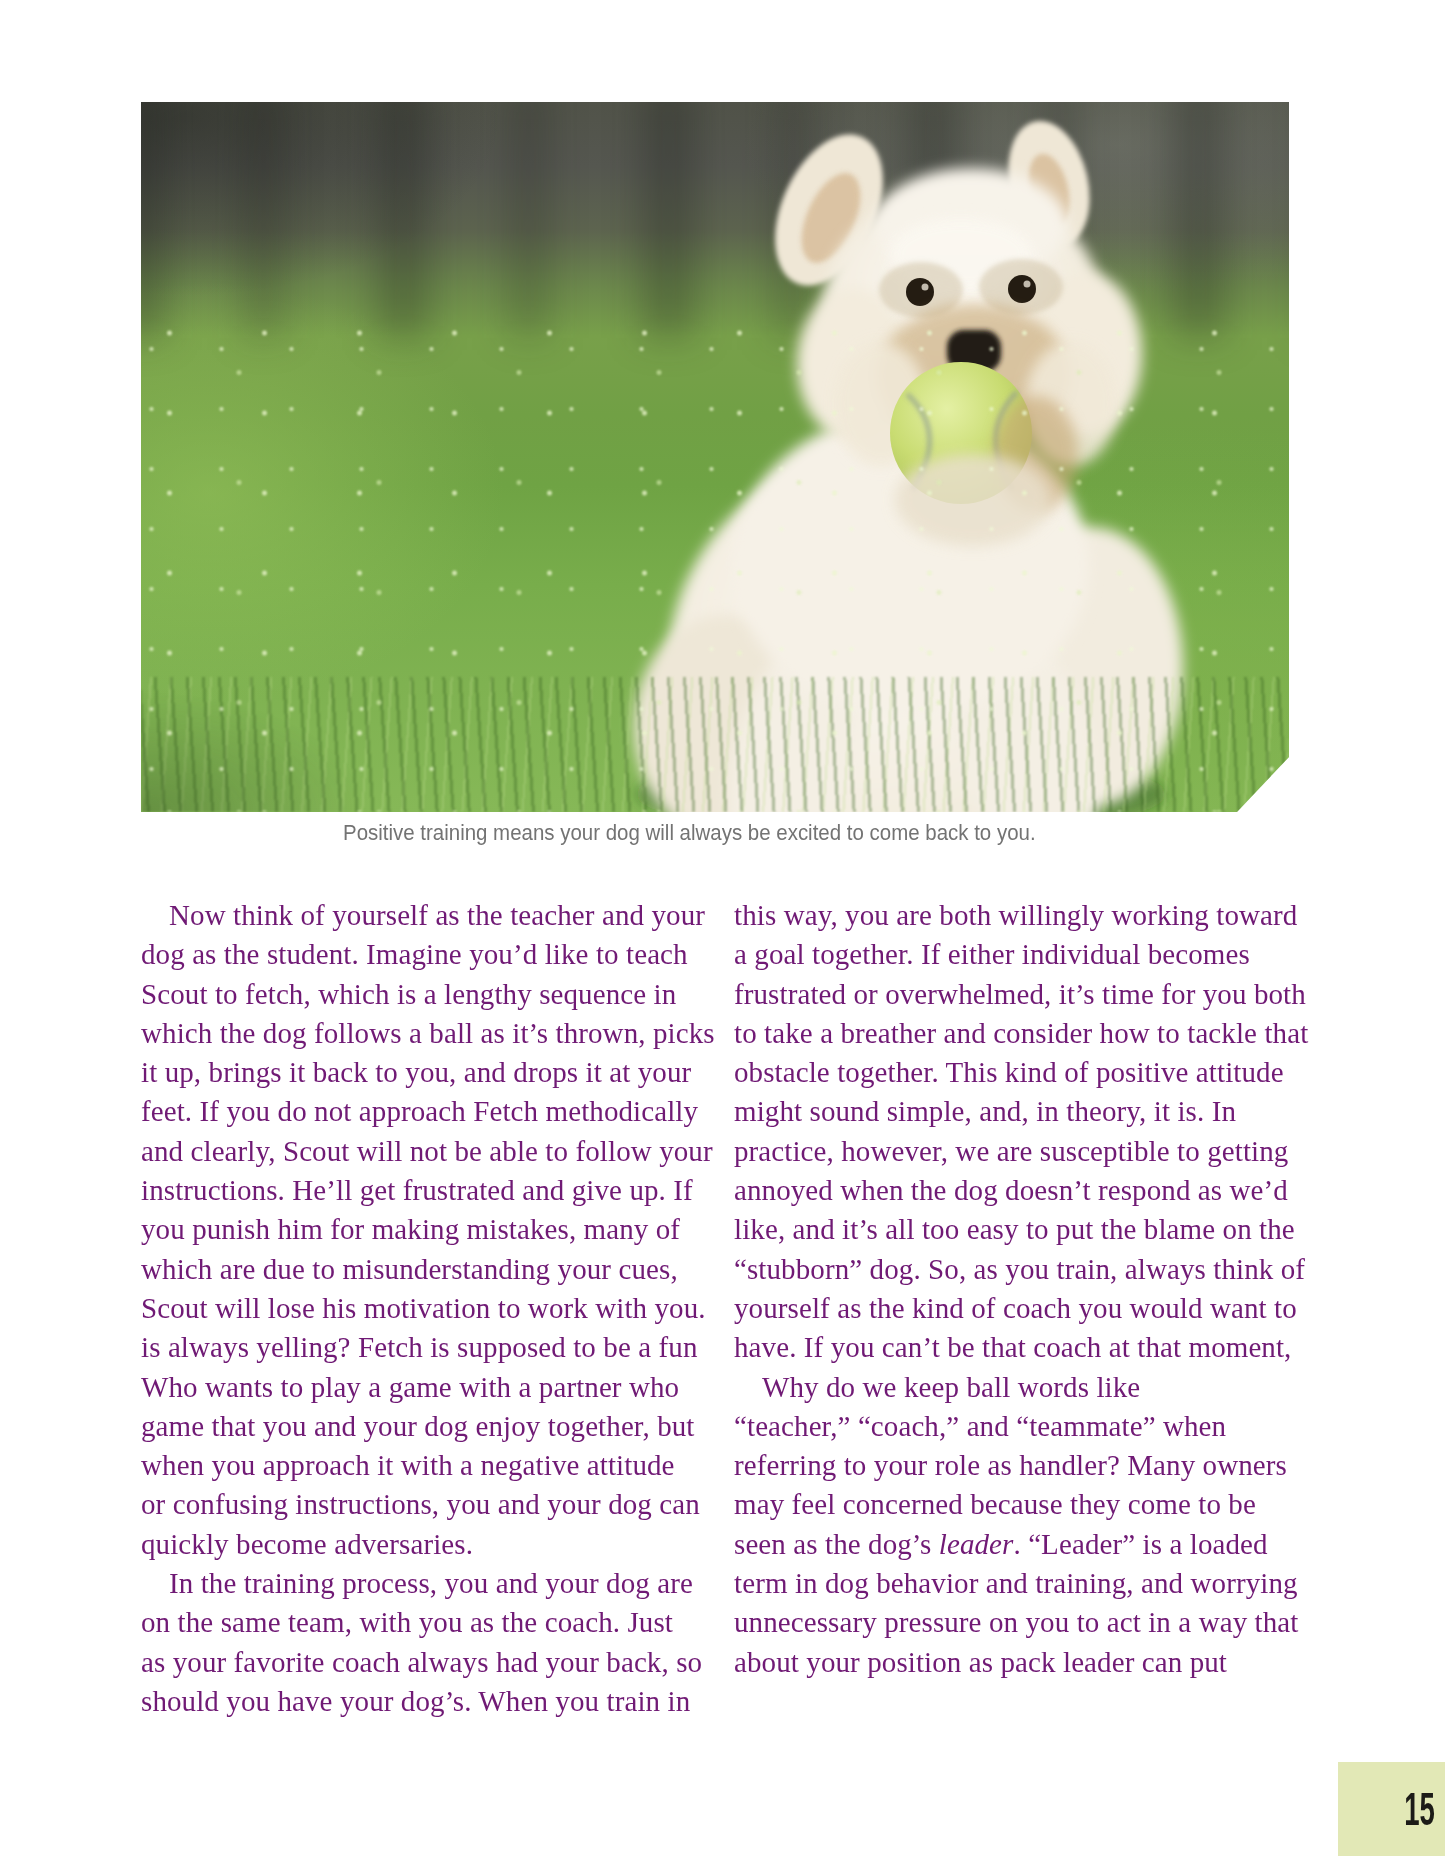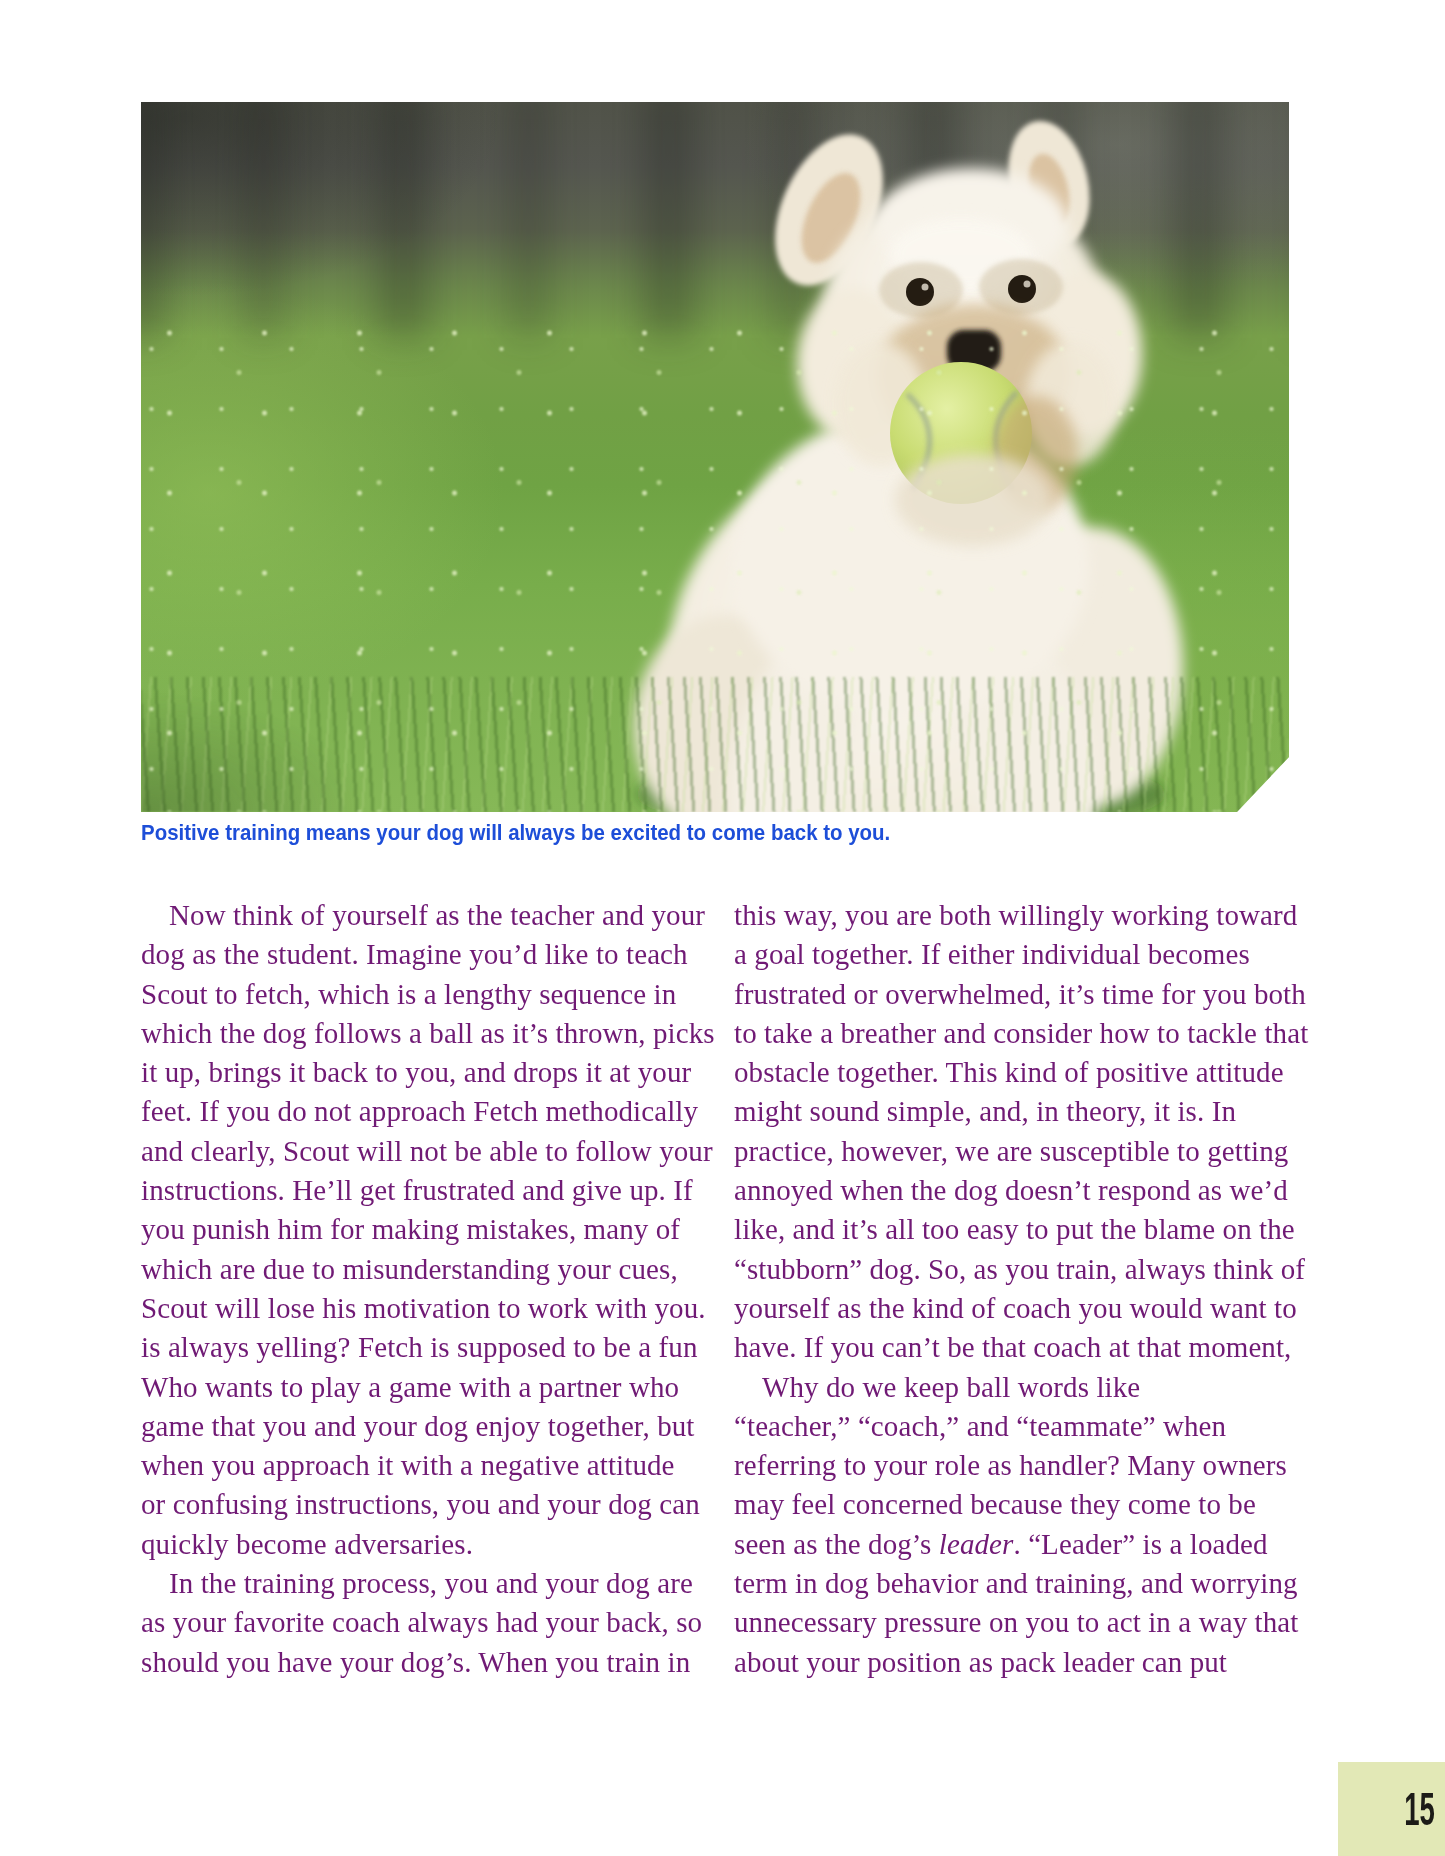--- a/index.html
+++ b/index.html
@@ -40,22 +40,22 @@
     background:
       radial-gradient(ellipse 300px 160px at 0% 100%, rgba(40,70,25,.35), transparent 75%),
       repeating-linear-gradient(86deg, rgba(0,0,0,0) 0 6px, rgba(56,98,32,.38) 6px 9px, rgba(0,0,0,0) 9px 16px),
       repeating-linear-gradient(94deg, rgba(0,0,0,0) 0 9px, rgba(190,220,140,.35) 9px 11px, rgba(0,0,0,0) 11px 20px);
     filter:blur(1.3px);
   }
   .dog-svg{position:absolute;left:0;top:0;width:100%;height:100%;}
 
   
   .caption{left:141px;top:818px;width:1148px;
-    font-family:"Liberation Sans",sans-serif;font-weight:bold;
-    font-size:22px;line-height:30px;color:#1d4ed8;white-space:nowrap;}
+    font-family:"Liberation Sans",sans-serif;font-weight:normal;
+    font-size:22px;line-height:30px;color:#737373;white-space:nowrap;text-align:center;}
   .caption span{display:inline-block;transform:scaleX(.93);transform-origin:0 50%;}
 
   
   .col{top:896px;font-size:29px;line-height:39.3px;color:#701a75;
        letter-spacing:.1px;}
   .col-left{left:141px;width:560px;}
   .col-right{left:734px;width:575px;}
   .line{height:39.3px;white-space:nowrap;}
   .line.indent{padding-left:28px;}
 
@@ -155,20 +155,21 @@
       <div class="line">Scout will lose his motivation to work with you.</div>
       <div class="line">is always yelling? Fetch is supposed to be a fun</div>
       <div class="line">Who wants to play a game with a partner who</div>
       <div class="line">game that you and your dog enjoy together, but</div>
       <div class="line">when you approach it with a negative attitude</div>
       <div class="line">or confusing instructions, you and your dog can</div>
       <div class="line">quickly become adversaries.</div>
     </div>
     <div>
       <div class="line indent">In the training process, you and your dog are</div>
+      <div class="line">on the same team, with you as the coach. Just</div>
       <div class="line">as your favorite coach always had your back, so</div>
       <div class="line">should you have your dog’s. When you train in</div>
     </div>
   </div>
 <div class="abs col col-right">
     <div>
       <div class="line">this way, you are both willingly working toward</div>
       <div class="line">a goal together. If either individual becomes</div>
       <div class="line">frustrated or overwhelmed, it’s time for you both</div>
       <div class="line">to take a breather and consider how to tackle that</div>

